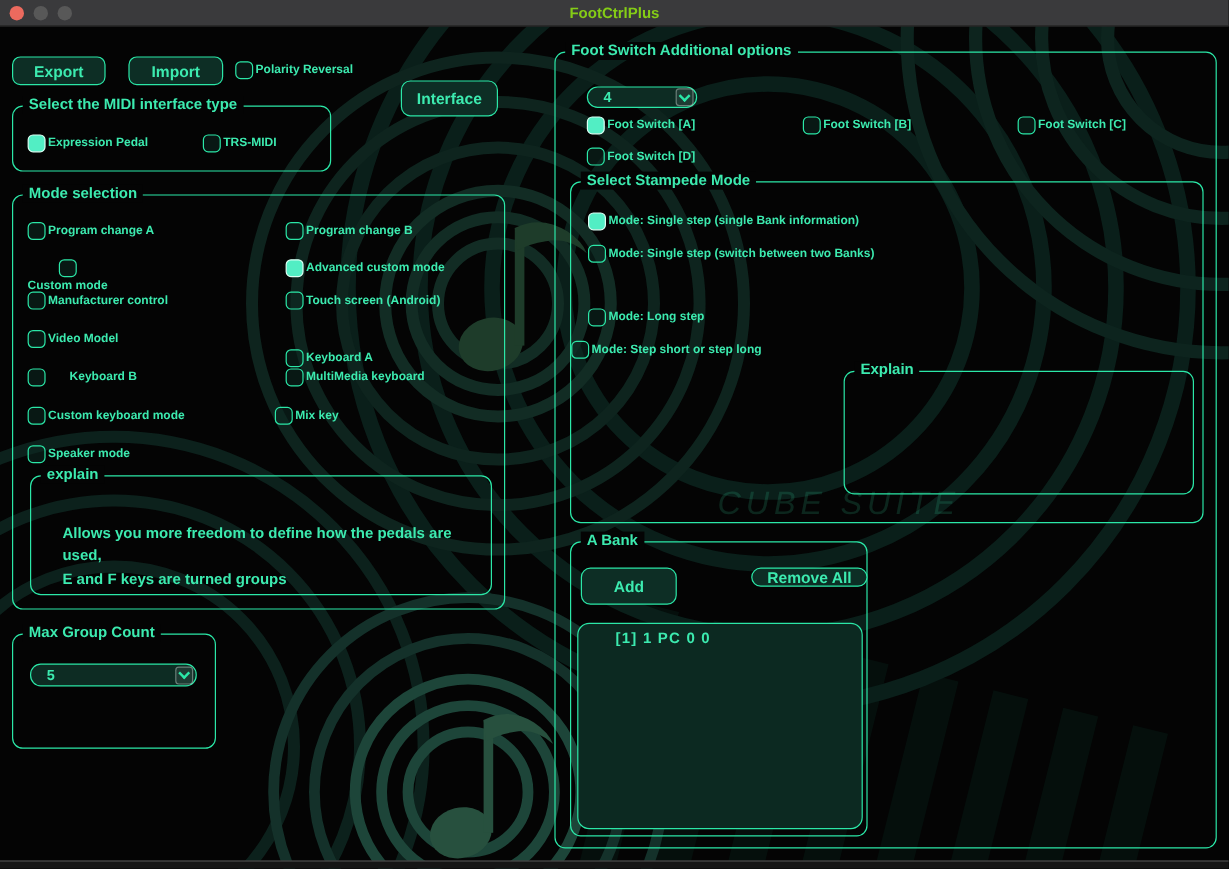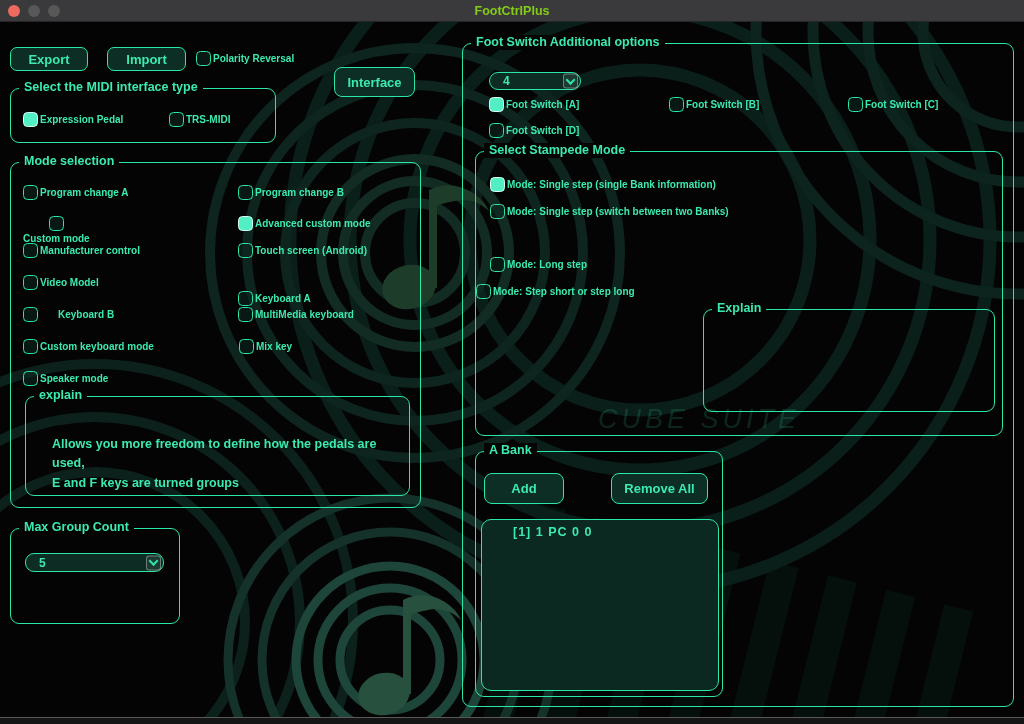--- a/index.html
+++ b/index.html
@@ -184,21 +184,21 @@
       <span class="lbl">Touch screen (Android)</span>
     </div>
   <div class="ci" style="left:227px;top:128px;">
       <span class="cb"></span>
       <span class="lbl">Keyboard A</span>
     </div>
   <div class="ci" style="left:227px;top:144px;">
       <span class="cb"></span>
       <span class="lbl">MultiMedia keyboard</span>
     </div>
-  <div class="ci" style="left:228px;top:176px;justify-content:flex-end;">
+  <div class="ci" style="left:218px;top:176px;justify-content:flex-end;">
       <span class="cb"></span>
       <span class="lbl">Mix key</span>
     </div>
 
   <div class="group" style="left:14px;top:233px;width:385px;height:100px;">
     <span class="legend">explain</span>
     <div class="explain-text" style="left:26px;top:38px;width:350px;">Allows you more freedom to define how the pedals are used,
 E and F keys are turned groups</div>
   </div>
 </div>
@@ -262,21 +262,21 @@
     <div class="group" style="left:227px;top:157px;width:292px;height:103px;">
       <span class="legend">Explain</span>
     </div>
   </div>
 
   <div class="group" style="left:12px;top:407px;width:248px;height:246px;">
     <span class="legend">A Bank</span>
     <div class="btn" style="left:8px;top:21px;width:80px;height:31px;border-radius:8px;">
         <span>Add</span>
       </div>
-    <div class="btn" style="left:135px;top:21px;width:97px;height:31px;border-radius:8px;">
+    <div class="btn" style="left:150px;top:21px;width:97px;height:16px;border-radius:8px;">
         <span>Remove All</span>
       </div>
     <div class="listbox" style="left:5px;top:67px;width:238px;height:172px;">
       <div class="list-item">[1] 1 PC 0 0</div>
     </div>
   </div>
 </div>
 
 <div class="bottom-edge"></div>
 

